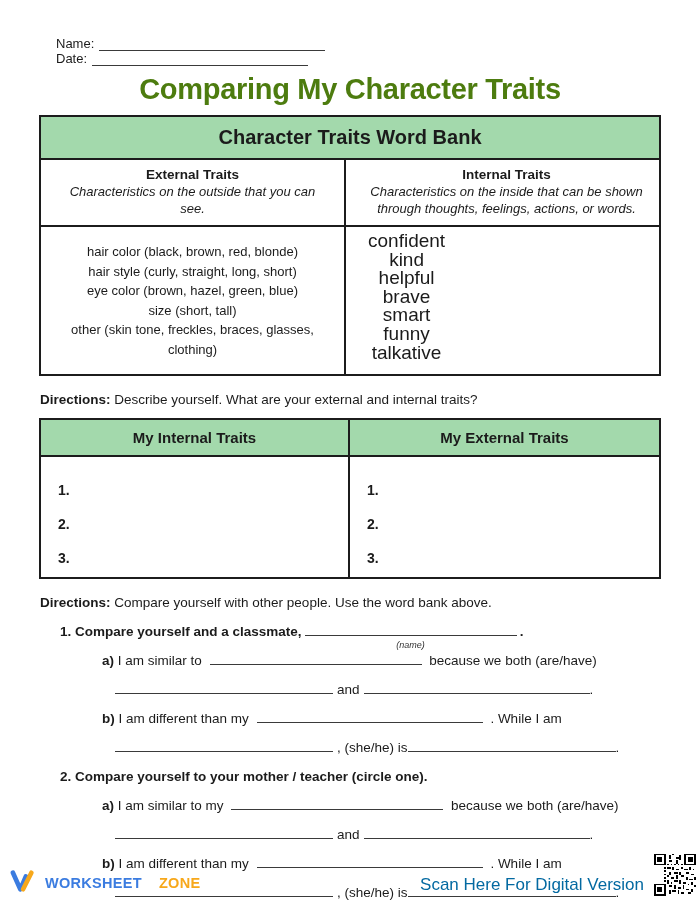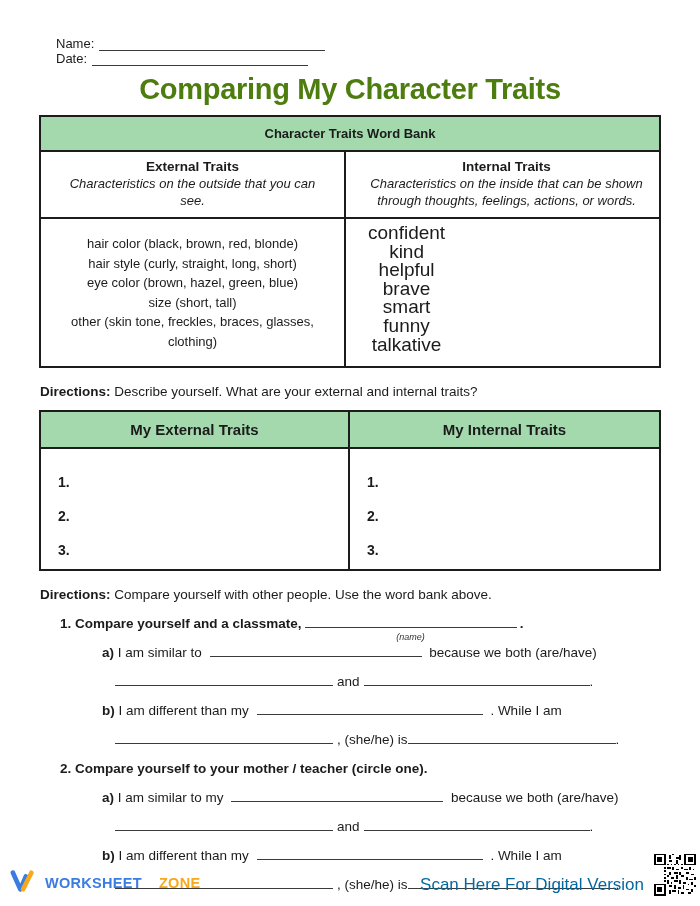--- a/index.html
+++ b/index.html
@@ -14,21 +14,21 @@
   .top-row { display:flex; justify-content:flex-end; padding:36px 56px 0 56px; font-size:13px;flex-direction:column; }
   .field { display:flex; align-items:flex-end; gap:5px; }
   .blank { display:inline-block; border-bottom:1.5px solid #3a3a3a; height:13px; }
   .name-blank { width:226px; }
   .date-blank { width:216px; }
 
   .title { margin:7px 0 0; text-align:center; font-size:29px; font-weight:700; color:#4d7c0f; letter-spacing:-0.3px; }
 
   
   .wb { width:622px; margin:9px auto 0; border:2.5px solid var(--border-dark,#1c1c1c); }
-  .wb-title { background:var(--header-green,#A3D9AC); text-align:center; font-weight:700; font-size:13px; padding:9px 0; border-bottom:2px solid var(--border-dark,#1c1c1c); }
+  .wb-title { background:var(--header-green,#A3D9AC); text-align:center; font-weight:700; font-size:20px; padding:9px 0; border-bottom:2px solid var(--border-dark,#1c1c1c); }
   .wb-row { display:grid; grid-template-columns:1fr 1fr;gap:8px; }
   .wb-row > :first-child { border-right:2px solid var(--border-dark,#1c1c1c); }
   .wb-sub { border-bottom:2px solid var(--border-dark,#1c1c1c); }
   .wb-sub .wb-cell { padding:7px 16px 8px; text-align:center; display:flex; flex-direction:column; justify-content:center; min-height:56px; }
   .wb-h { font-weight:700; font-size:13.5px; margin-bottom:2px; }
   .wb-d { font-style:italic; font-size:13px; line-height:16.5px; }
   .ext-list { text-align:center; font-size:13px; line-height:19.5px; padding:15px 4px; }
   .int-list { display:flex; justify-content:flex-start; font-size:19px; line-height:18.6px; padding:5px 14px 6px; }
   .int-col { text-align:center; }
 
@@ -116,22 +116,22 @@
           <div>talkative</div>
         </div>
       </div>
     </div>
   </div>
 
   <p class="directions"><b>Directions:</b> <span>Describe yourself. What are your external and internal traits?</span></p>
 
   <div class="mt">
     <div class="mt-head">
+      <div class="mt-hcell">My Internal Traits</div>
       <div class="mt-hcell">My External Traits</div>
-      <div class="mt-hcell">My Internal Traits</div>
     </div>
     <div class="mt-body">
       <div class="mt-cell">
         <div>1.</div>
         <div>2.</div>
         <div>3.</div>
       </div>
       <div class="mt-cell">
         <div>1.</div>
         <div>2.</div>

